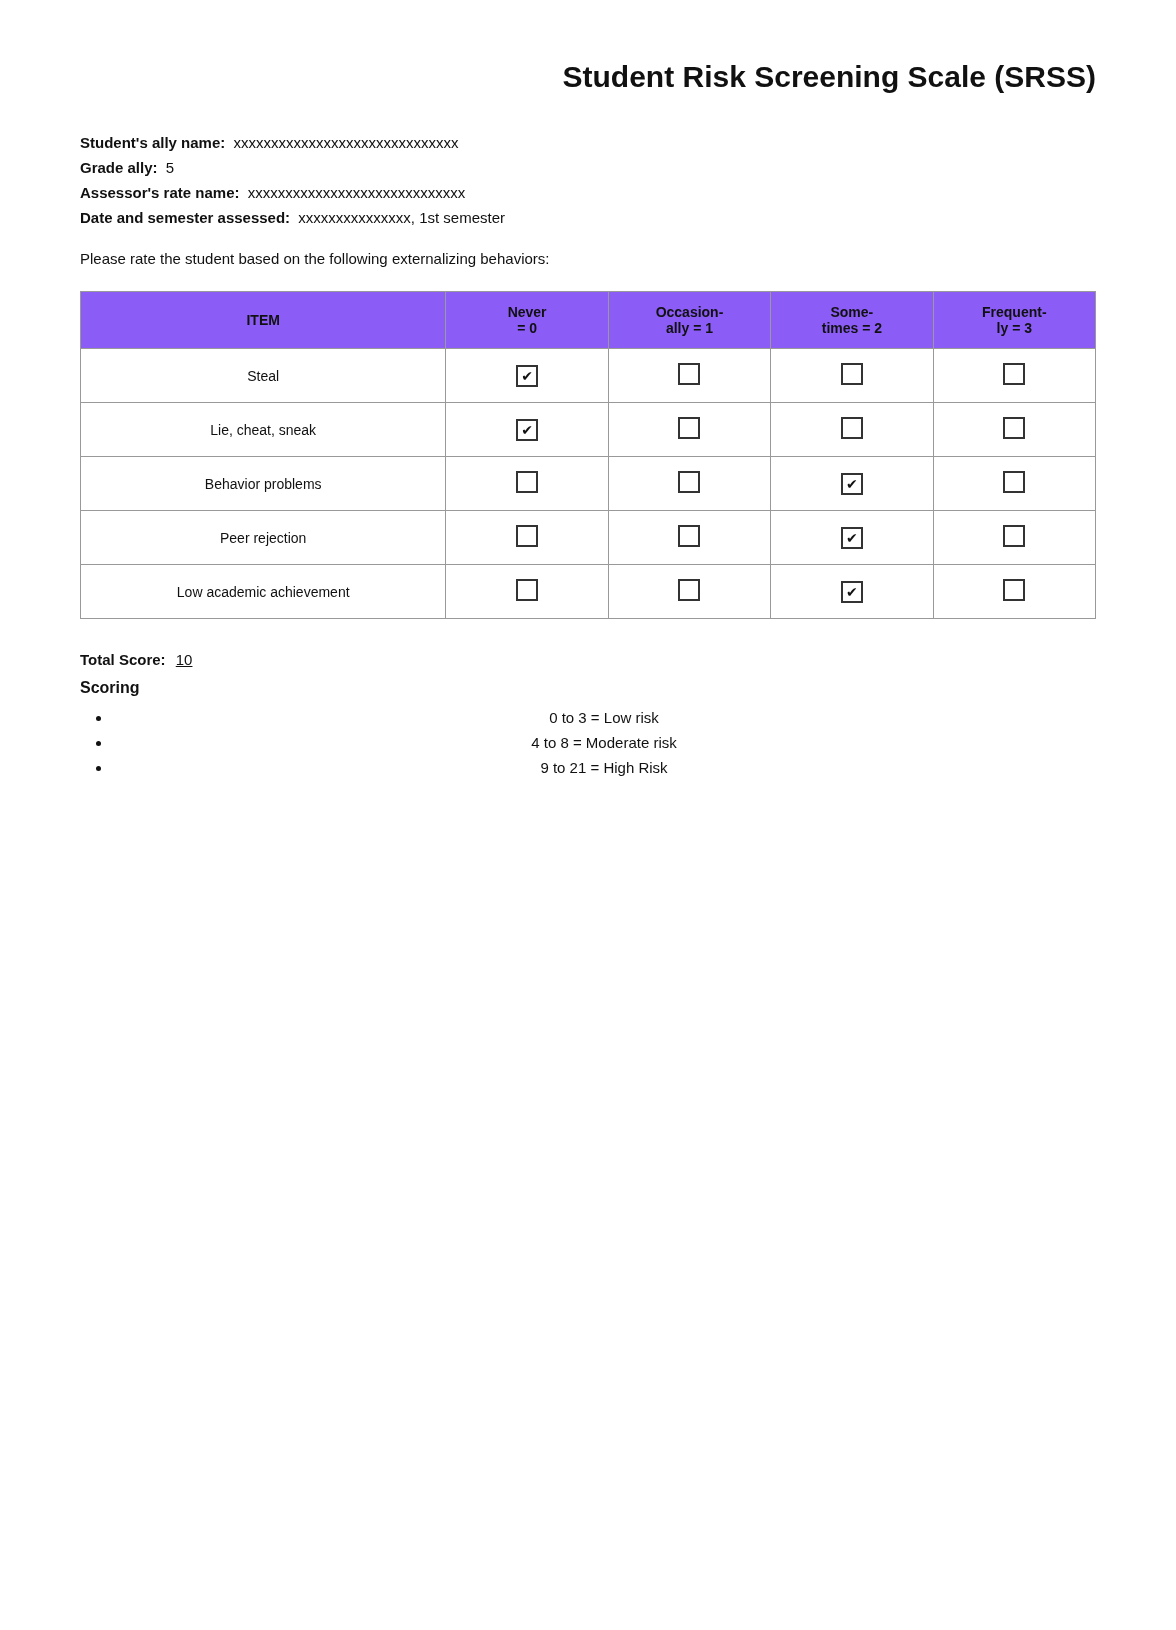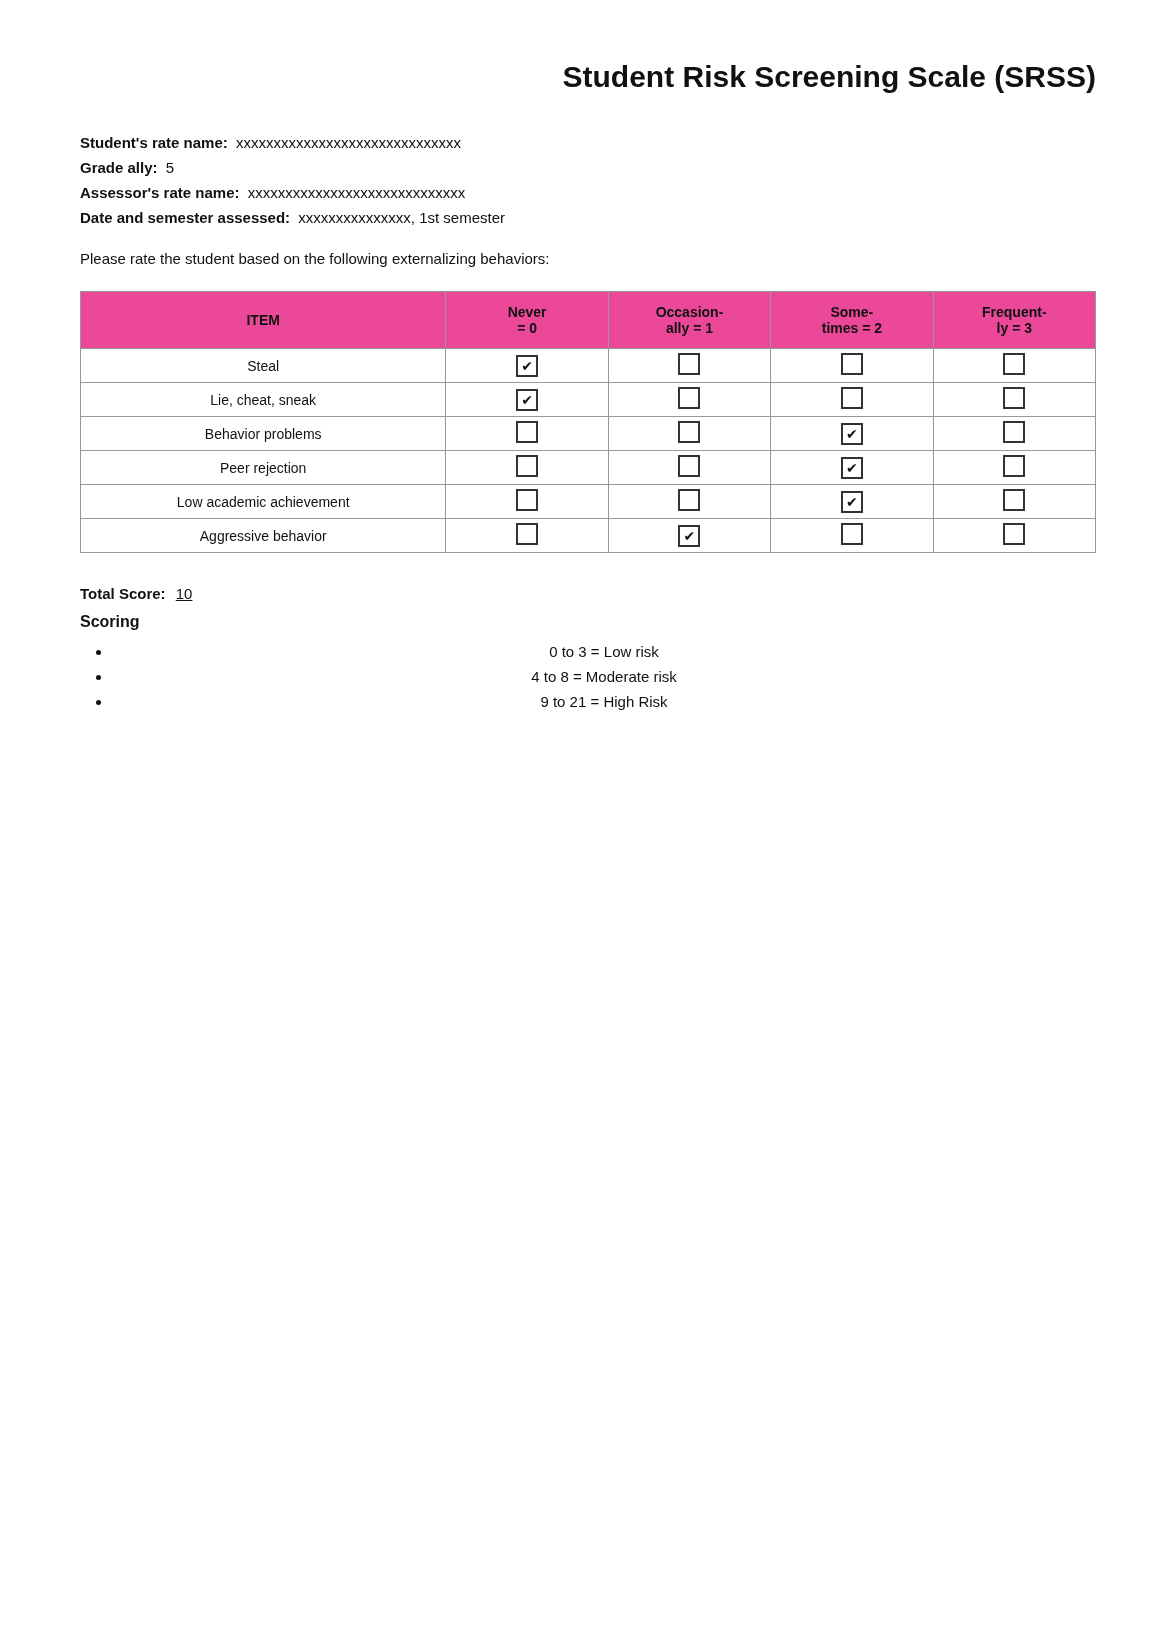--- a/index.html
+++ b/index.html
@@ -48,21 +48,21 @@
       font-size: 15px;
     }
 
     table {
       width: 100%;
       border-collapse: collapse;
       margin-bottom: 32px;
     }
 
     thead tr {
-      background-color: #ec4899;
+      background-color: #8b5cf6;
     }
 
     th {
       border: 1px solid #999;
       padding: 12px 10px;
       text-align: center;
       font-weight: bold;
       font-size: 14px;
       vertical-align: middle;
     }
@@ -70,21 +70,21 @@
     th.item-col {
       width: 36%;
     }
 
     th.rating-col {
       width: 16%;
     }
 
     td {
       border: 1px solid #999;
-      padding: 4px 10px;
+      padding: 14px 10px;
       text-align: center;
       vertical-align: middle;
       font-size: 14px;
     }
 
     td.item-label {
       text-align: center;
       font-size: 14px;
     }
 
@@ -143,21 +143,21 @@
       text-align: center;
     }
   </style>
 </head>
 <body>
 
 <h1>Student Risk Screening Scale (SRSS)</h1>
 
 <div class="meta-section">
   <div class="meta-item">
-    <strong>Student's rate name:</strong>
+    <strong>Student's ally name:</strong>
     <span class="value">xxxxxxxxxxxxxxxxxxxxxxxxxxxxxx</span>
   </div>
   <div class="meta-item">
     <strong>Grade ally:</strong>
     <span class="value">5</span>
   </div>
   <div class="meta-item">
     <strong>Assessor's rate name:</strong>
     <span class="value">xxxxxxxxxxxxxxxxxxxxxxxxxxxxx</span>
   </div>
@@ -208,27 +208,20 @@
         <td class="checkbox-cell"><span class="cb checked"></span></td>
         <td class="checkbox-cell"><span class="cb"></span></td>
       </tr>
       <tr>
         <td class="item-label">Low academic achievement</td>
         <td class="checkbox-cell"><span class="cb"></span></td>
         <td class="checkbox-cell"><span class="cb"></span></td>
         <td class="checkbox-cell"><span class="cb checked"></span></td>
         <td class="checkbox-cell"><span class="cb"></span></td>
       </tr>
-      <tr>
-        <td class="item-label">Aggressive behavior</td>
-        <td class="checkbox-cell"><span class="cb"></span></td>
-        <td class="checkbox-cell"><span class="cb checked"></span></td>
-        <td class="checkbox-cell"><span class="cb"></span></td>
-        <td class="checkbox-cell"><span class="cb"></span></td>
-      </tr>
     </tbody>
 </table>
 
 <div class="total-section">
   <strong>Total Score:</strong>
   <span class="total-value">10</span>
 </div>
 
 <div class="scoring-section">
   <h2>Scoring</h2>

